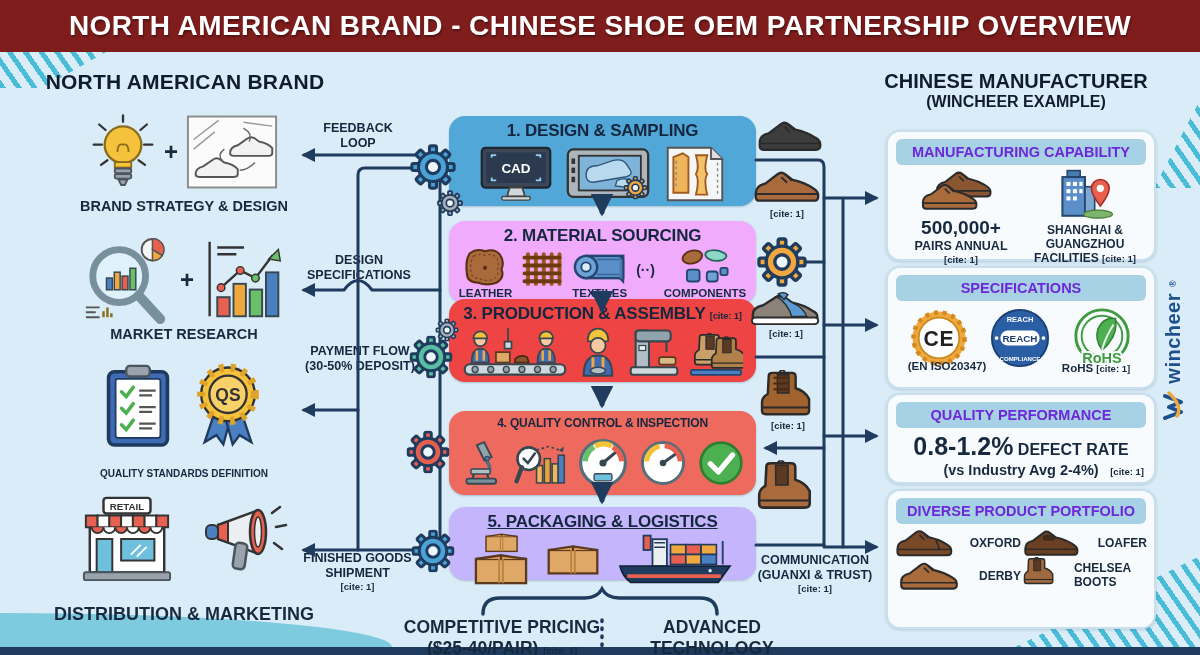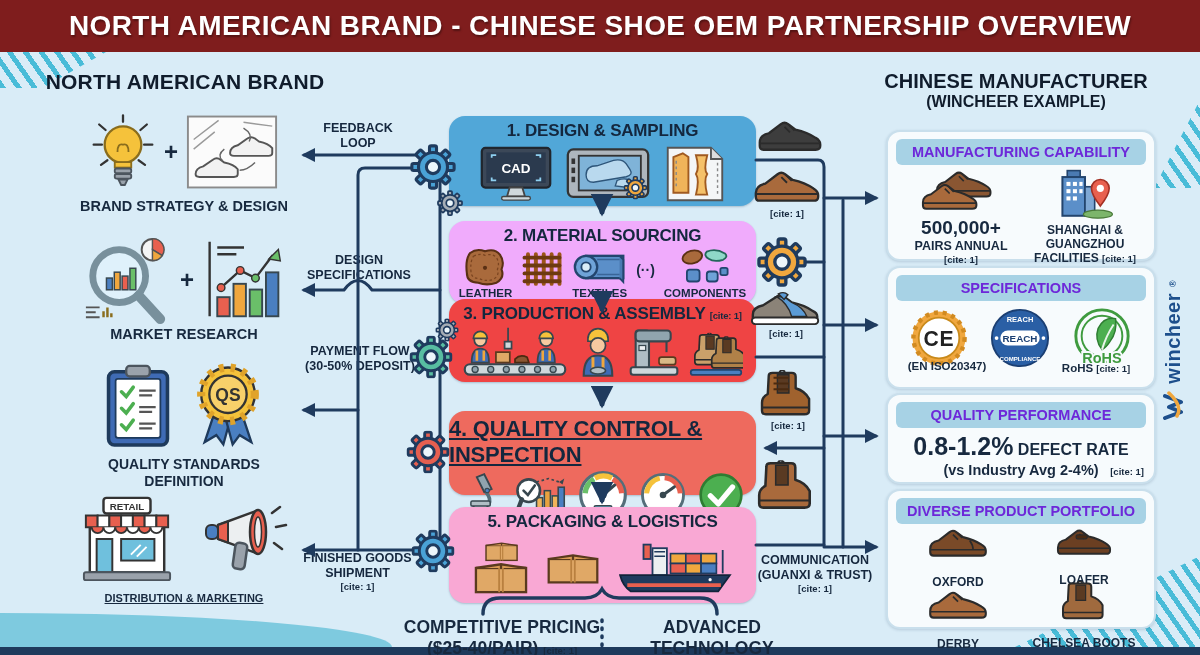--- a/index.html
+++ b/index.html
@@ -15,21 +15,21 @@
   .step{left:449px;width:307px;border-radius:16px;box-shadow:0 1px 2px rgba(30,58,92,.25);
         display:flex;flex-direction:column;align-items:center;}
   .step-title{font-weight:bold;font-size:17px;color:#14273e;margin-top:5px;letter-spacing:-.2px;}
   .iconrow{display:flex;align-items:center;justify-content:center;gap:14px;width:100%;flex:1;}
   .rbox{left:886px;width:266px;background:#f7fbfd;border:2px solid #c9dfec;border-radius:14px;box-shadow:0 1px 3px rgba(30,58,92,.18);}
   .rbox-head{margin:7px 8px 0 8px;height:26px;background:#a7d2e5;border-radius:6px;display:flex;align-items:center;justify-content:center;
              font-weight:bold;font-size:14.5px;color:#6d28d9;}
   .flowlbl{font-weight:bold;font-size:12.5px;color:#15273e;text-align:center;line-height:1.2;}
   .matgrp{display:flex;flex-direction:column;align-items:center;gap:1px;}
   .matlbl{font-weight:bold;font-size:11.5px;color:#17293f;}
-  .prodcell{display:flex;flex-direction:column;align-items:center;gap:16px;width:126px;}
+  .prodcell{display:flex;flex-direction:row;align-items:center;gap:16px;width:126px;}
   .prodlbl{font-weight:bold;font-size:12px;color:#17293f;}
 </style>
 </head>
 <body>
 
 <div id="canvas">
 
   <svg width="0" height="0" style="position:absolute">
     <defs>
       <marker id="arr" viewBox="0 0 10 10" refX="8" refY="5" markerWidth="4.6" markerHeight="4.6" orient="auto-start-reverse">
@@ -157,21 +157,21 @@
       </svg>
       <svg width="70" height="88" viewBox="0 0 60 74">
         <path d="M18 44 L10 68 L20 62 L26 70 L32 48 Z" fill="#4a7fc1" stroke="#1e3a5c" stroke-width="2"></path>
         <path d="M42 44 L50 68 L40 62 L34 70 L28 48 Z" fill="#4a7fc1" stroke="#1e3a5c" stroke-width="2"></path>
         <circle cx="30" cy="27" r="23" fill="#f5c23b" stroke="#333" stroke-width="2"></circle>
         <circle cx="30" cy="27" r="23" fill="none" stroke="#e0a32a" stroke-width="7" stroke-dasharray="4 6"></circle>
         <circle cx="30" cy="27" r="16" fill="#f8d06a" stroke="#333" stroke-width="2"></circle>
         <text x="30" y="33" text-anchor="middle" font-size="15" font-weight="bold" fill="#333">QS</text>
       </svg>
     </div>
-    <div class="lbl" style="font-size:14px;margin-top:4px;width:230px;margin-left:auto;margin-right:auto;">
+    <div class="lbl" style="font-size:10px;margin-top:16px;width:230px;margin-left:auto;margin-right:auto;">
       <span>QUALITY STANDARDS DEFINITION</span>
     </div>
   </div>
 
   <div class="abs" style="left:50px;top:494px;width:268px;">
     <div class="iconrow" style="gap:30px;height:90px;">
       <svg width="94" height="88" viewBox="0 0 96 88">
         <rect x="24" y="2" width="48" height="16" rx="3" fill="#fff" stroke="#333" stroke-width="2.5"></rect>
         <text x="48" y="14" text-anchor="middle" font-size="10" font-weight="bold" fill="#333">RETAIL</text>
         <rect x="10" y="30" width="76" height="48" fill="#fff" stroke="#333" stroke-width="2.5"></rect>
@@ -202,21 +202,21 @@
         <path d="M14 22 L24 18.5 L24 39.5 L14 36 Z" fill="#e8604f" stroke="#333" stroke-width="2"></path>
         <ellipse cx="54" cy="29" rx="8" ry="22" fill="#e8604f" stroke="#333" stroke-width="2.5"></ellipse>
         <ellipse cx="54" cy="29" rx="3.5" ry="15" fill="#eceff1" stroke="#333" stroke-width="1.5"></ellipse>
         <rect x="2" y="22" width="12" height="14" rx="5" fill="#4a7fc1" stroke="#333" stroke-width="2"></rect>
         <rect x="30" y="40" width="12" height="26" rx="4" fill="#9aa2ab" stroke="#4c555e" stroke-width="2.5" transform="rotate(8 36 53)"></rect>
         <g stroke="#333" stroke-width="2.5" stroke-linecap="round">
           <path d="M68 10 L76 4 M72 24 L82 22 M70 40 L78 46"></path>
         </g>
       </svg>
     </div>
-    <div class="lbl" style="font-size:11px;margin-top:8px;text-decoration:underline;">DISTRIBUTION &amp; MARKETING</div>
+    <div class="lbl" style="font-size:18px;margin-top:20px;">DISTRIBUTION &amp; MARKETING</div>
   </div>
 
   <div class="abs flowlbl" style="left:303px;top:121px;width:110px;">
     <div>FEEDBACK</div>
     <div>LOOP</div>
   </div>
   <div class="abs flowlbl" style="left:298px;top:253px;width:122px;">
     <div>DESIGN</div>
     <div>SPECIFICATIONS</div>
   </div>
@@ -371,21 +371,21 @@
           </g>
         <g transform="translate(22,8) scale(.82)" color="#b08148">
             <use href="#chelsea" width="64" height="52"></use>
           </g>
         <rect x="2" y="48" width="60" height="6" rx="3" fill="#4a7fc1" stroke="#23456e" stroke-width="2"></rect>
       </svg>
     </div>
   </div>
 
   <div class="abs step" style="top:411px;height:84px;background:#ee6a5e;">
-    <div class="step-title" style="font-size:22px;text-decoration:underline;">4. QUALITY CONTROL &amp; INSPECTION</div>
+    <div class="step-title" style="font-size:12px;">4. QUALITY CONTROL &amp; INSPECTION</div>
     <div class="iconrow" style="gap:12px;">
       <svg width="40" height="54" viewBox="0 0 54 60">
         <path d="M20 6 L30 2 L40 22 L30 26 Z" fill="#90a4ae" stroke="#37474f" stroke-width="2.5"></path>
         <path d="M32 26 Q40 34 36 44" fill="none" stroke="#546e7a" stroke-width="5"></path>
         <rect x="12" y="38" width="26" height="7" rx="2" fill="#b0bec5" stroke="#37474f" stroke-width="2"></rect>
         <path d="M16 45 L14 52 M34 45 L36 52" stroke="#37474f" stroke-width="3"></path>
         <rect x="6" y="51" width="40" height="7" rx="3" fill="#78909c" stroke="#37474f" stroke-width="2.5"></rect>
         <circle cx="34" cy="24" r="3" fill="#4a7fc1" stroke="#37474f" stroke-width="1.5"></circle>
       </svg>
       <svg width="52" height="54" viewBox="0 0 60 58">
@@ -418,21 +418,21 @@
         <line x1="28" y1="28" x2="42" y2="18" stroke="#37474f" stroke-width="3.5" stroke-linecap="round"></line>
         <circle cx="28" cy="28" r="4" fill="#37474f"></circle>
       </svg>
       <svg width="46" height="46" viewBox="0 0 52 52">
         <circle cx="26" cy="26" r="23" fill="#4caf50" stroke="#2e7d32" stroke-width="3"></circle>
         <path d="M14 27 L23 36 L39 17" fill="none" stroke="#fff" stroke-width="6" stroke-linecap="round" stroke-linejoin="round"></path>
       </svg>
     </div>
   </div>
 
-  <div class="abs step" style="top:507px;height:96px;background:#f9a8d4;">
+  <div class="abs step" style="top:507px;height:73px;background:#c4b5fd;text-decoration:underline;">
     <div class="step-title">5. PACKAGING &amp; LOGISTICS</div>
     <div class="iconrow" style="gap:16px;">
       <svg width="58" height="52" viewBox="0 0 60 56">
         <g transform="translate(12,0) scale(.62)">
             <use href="#carton" width="60" height="34"></use>
           </g>
         <g transform="translate(0,22)">
             <use href="#carton" width="60" height="34"></use>
           </g>
       </svg>

